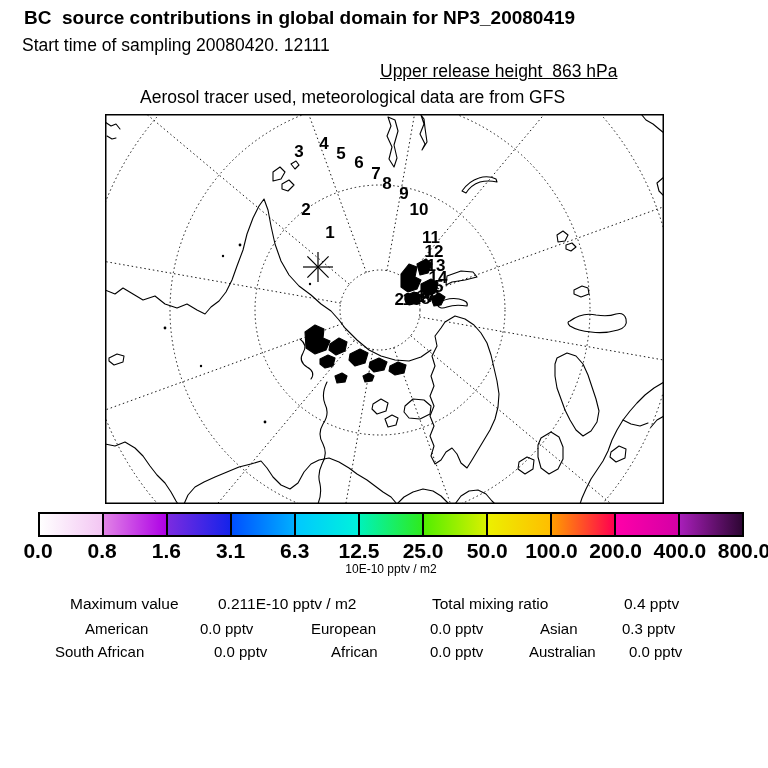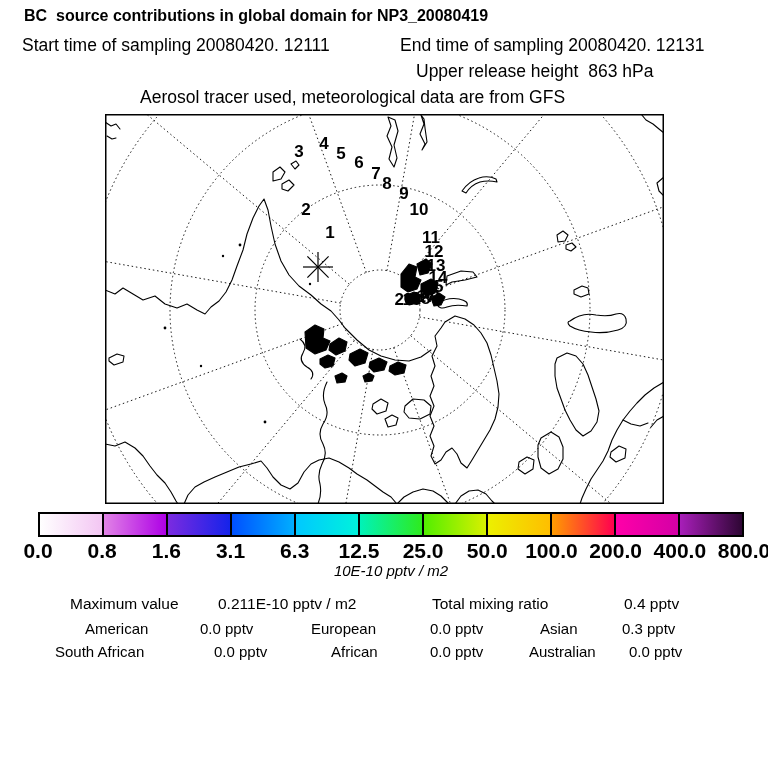--- a/index.html
+++ b/index.html
@@ -5,55 +5,54 @@
   html,body{margin:0;padding:0;background:#fff;}
   #figure{
     position:relative;
     width:768px;height:768px;
     background:#ffffff;
     font-family:"Liberation Sans","DejaVu Sans",sans-serif;
     color:#000;
     overflow:hidden;
   }
   .abs{position:absolute;white-space:pre;}
-  .title{font-size:16px;font-weight:bold;letter-spacing:0px;}
+  .title{font-size:19px;font-weight:bold;letter-spacing:0px;}
   .sub{font-size:17.5px;}
   .stat1{font-size:15.5px;}
   .stat{font-size:15px;}
   #colorbar{
     position:absolute;left:38px;top:512px;width:706px;height:25px;
     box-sizing:border-box;border:2px solid #000;
     display:flex;flex-direction:row;
   }
   #colorbar .seg{flex:1 1 0;height:100%;}
   #colorbar .seg + .seg{border-left:2px solid #000;}
   #cbar-ticks{position:absolute;left:38px;top:539px;width:706px;height:18px;}
   #cbar-ticks .tick{
     position:absolute;transform:translateX(-50%);
     font-size:21px;font-weight:bold;white-space:pre;
   }
   #cbar-unit{
     position:absolute;left:38px;top:562px;width:706px;
-    text-align:center;font-size:15px;font-style:italic;
+    text-align:center;font-size:12px;
   }
   #map{position:absolute;left:105px;top:114px;}
   svg text.trajnum{
     font-family:"Liberation Sans","DejaVu Sans",sans-serif;
     font-size:17px;font-weight:bold;
   }
 </style>
 </head>
 <body>
 
 <div id="figure">
 
   <div class="abs title" style="left:24px;top:7px;">BC  source contributions in global domain for NP3_20080419</div>
   <div class="abs sub" style="left:22px;top:35px;">Start time of sampling 20080420. 12111</div>
-  <div class="abs sub" style="left:400px;top:35px;">End time of sampling 20080420. 12131</div>
-  <div class="abs sub" style="left:416px;top:61px;">Upper release height  863 hPa</div>
+  <div class="abs sub" style="left:380px;top:61px;text-decoration:underline;">Upper release height  863 hPa</div>
   <div class="abs sub" style="left:140px;top:87px;">Aerosol tracer used, meteorological data are from GFS</div>
 
   <div id="map">
     <svg width="559" height="390" viewBox="0 0 559 390">
       <defs>
         <clipPath id="mapclip">
             <rect x="0" y="0" width="559" height="390"></rect>
           </clipPath>
       </defs>
 

